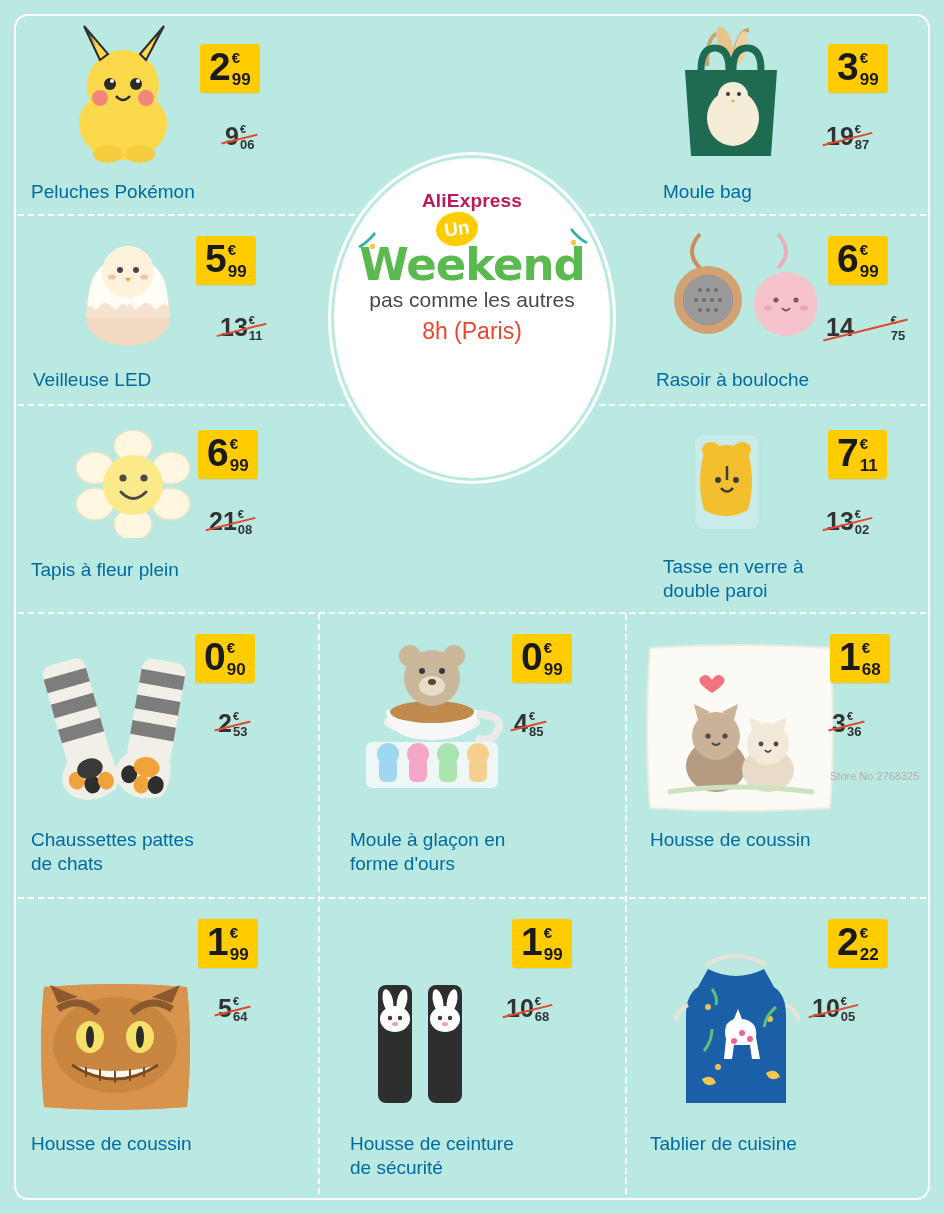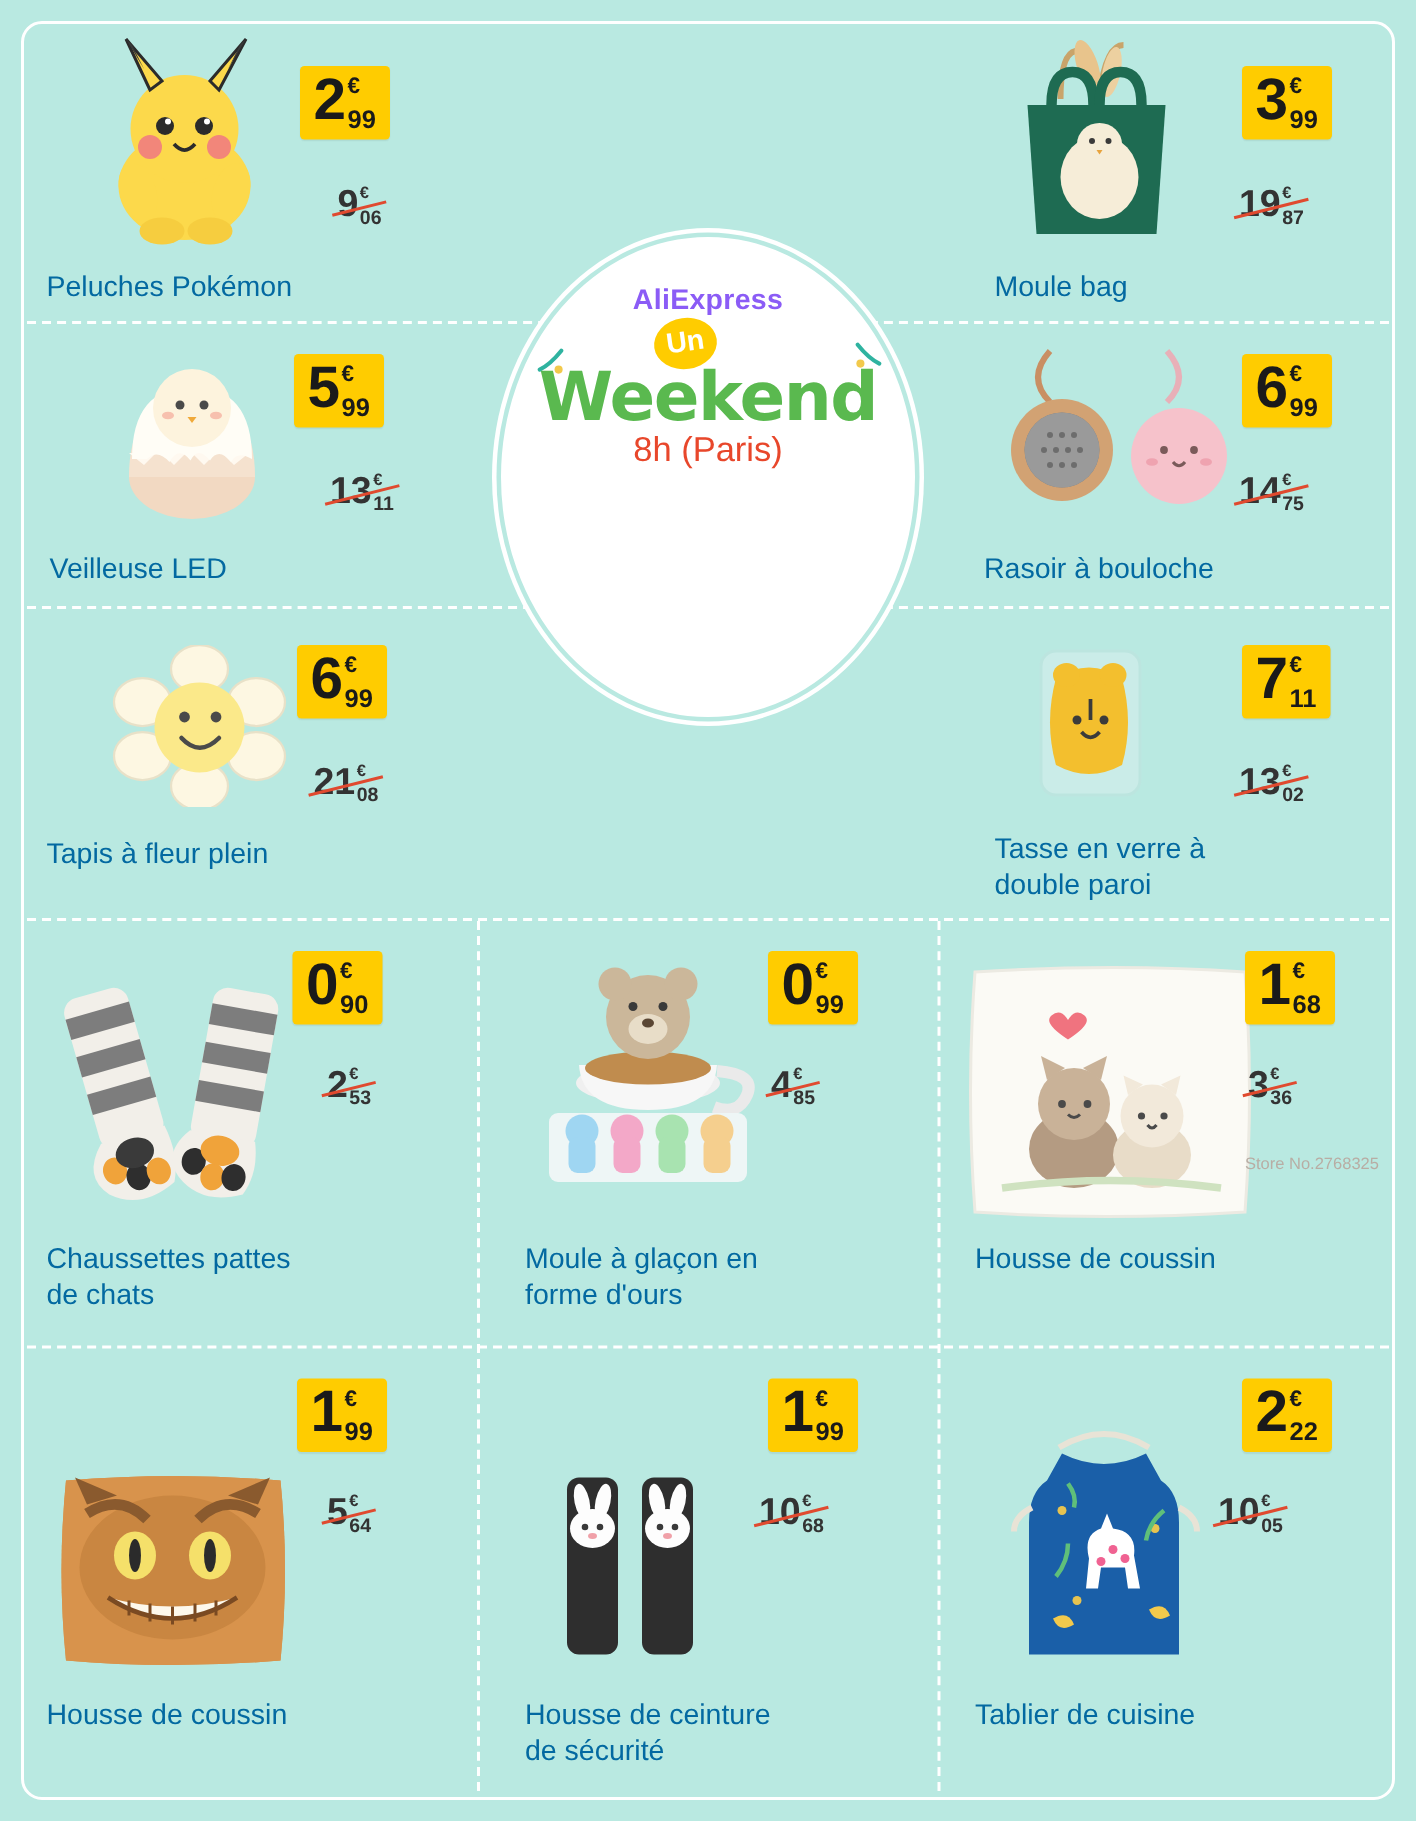--- a/index.html
+++ b/index.html
@@ -150,21 +150,21 @@
     text-align: center;
     z-index: 5;
     display: flex;
     flex-direction: column;
     align-items: center;
     padding-top: 28px;
     box-sizing: border-box;
   }
   .brand {
     font-size: 19px;
-    color: #8b5cf6;
+    color: #be185d;
     font-weight: bold;
     letter-spacing: 0.2px;
   }
   .weekend-wrap {
     position: relative;
     margin-top: 6px;
     width: 240px;
     height: 62px;
   }
   .un-bubble {
@@ -366,21 +366,21 @@
       <ellipse cx="108" cy="80" rx="4" ry="2.5" fill="#efa3b0"></ellipse>
       <ellipse cx="144" cy="80" rx="4" ry="2.5" fill="#efa3b0"></ellipse>
     </svg>
     <div class="badge" style="left:200px; top:20px;">
       <span class="int">6</span>
       <span class="frac">
         <span class="eur">€</span>
         <span class="cents">99</span>
       </span>
     </div>
-    <div class="old" style="left:198px; top:98px;">
+    <div class="old" style="left:198px; top:98px;gap:36px;">
       <span class="oint">14</span>
       <span class="ofrac">
         <span class="oeur">€</span>
         <span class="ocents">75</span>
       </span>
       <span class="strike"></span>
     </div>
     <div class="prod-name" style="left:28px; top:152px;">Rasoir à bouloche</div>
   </div>
 
@@ -703,15 +703,16 @@
         <path d="M2 16 q8 -4 16 -14" stroke="#2fb3a0" stroke-width="3" fill="none" stroke-linecap="round"></path>
         <circle cx="16" cy="16" r="3" fill="#f2c94c"></circle>
       </svg>
       <svg class="spark r" viewBox="0 0 20 20">
         <path d="M18 16 q-8 -4 -16 -14" stroke="#2fb3a0" stroke-width="3" fill="none" stroke-linecap="round"></path>
         <circle cx="4" cy="16" r="3" fill="#f2c94c"></circle>
       </svg>
       <div class="un-bubble">Un</div>
       <div class="weekend">Weekend</div>
     </div>
+    <div class="line2">pas comme les autres</div>
     <div class="line5">8h   (Paris)</div>
   </div>
 </div>
 
 </body></html>

